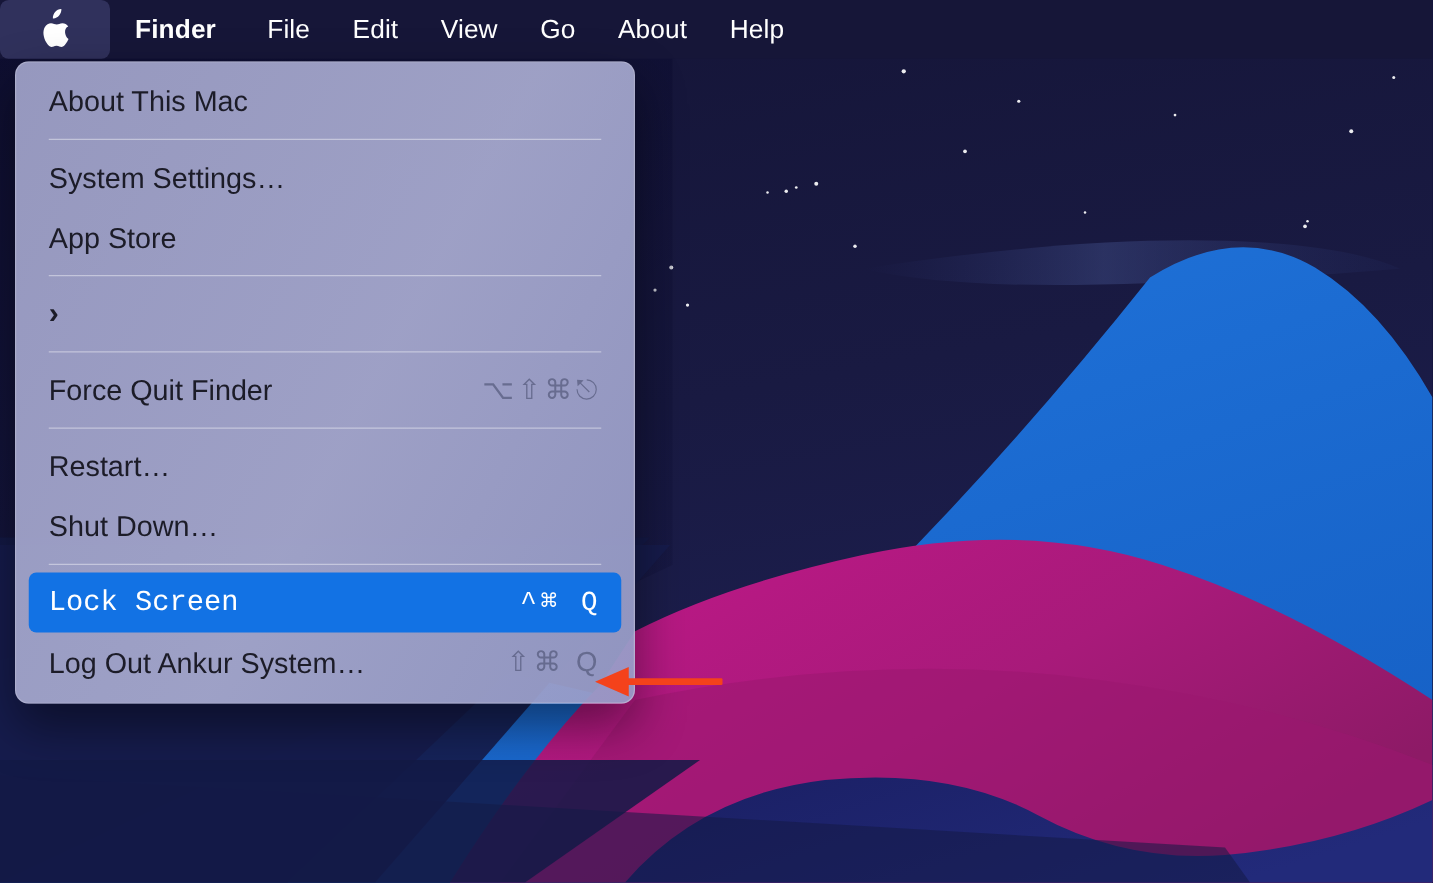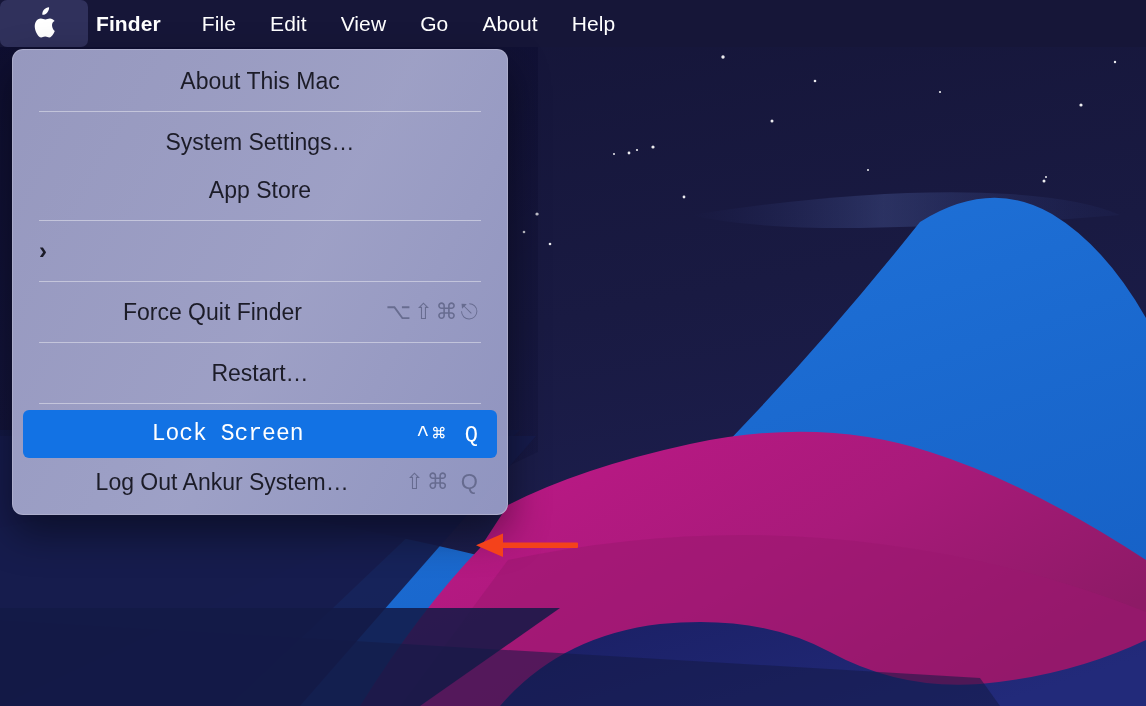--- a/index.html
+++ b/index.html
@@ -30,21 +30,21 @@
   .apple-btn svg { display:block; }
   .mb-item {
     color:#ffffff;
     font-size:21px;
     padding:0 17px;
     height:47px;
     display:flex; align-items:center;
     white-space:nowrap;
     letter-spacing:0.1px;
   }
-  .mb-item.bold { font-weight:bold; padding-left:8px; padding-right:24px; }
+  .mb-item.bold { font-weight:bold; padding-left:20px; padding-right:24px; }
 
   
   .menu {
     position:absolute;
     left:12px; top:49px;
     width:496px;
     background:rgba(160,162,200,0.93);
     border:1px solid rgba(255,255,255,0.22);
     border-radius:11px;
     padding:7px 0 8px 0;
@@ -60,21 +60,20 @@
   .menu-row {
     position:relative;
     height:48px;
     display:flex; align-items:center;
     padding:0 16px;
     margin:0 10px;
     border-radius:6px;
     color:#1c1c28;
     font-size:23px;
     white-space:nowrap;
-    text-align:center;
   }
   .menu-row .label { flex:1 1 auto; }
   .menu-row .shortcut {
     flex:0 0 auto;
     color:#565b7d;
     font-size:22px;
     letter-spacing:3px;
     opacity:0.72;
   }
   .menu-row .chev {
@@ -229,20 +228,23 @@
     <div class="menu-row">
       <span class="label">Force Quit Finder</span>
       <span class="shortcut">⌥⇧⌘⎋</span>
     </div>
 
     <div class="separator"></div>
 
     <div class="menu-row">
       <span class="label">Restart…</span>
     </div>
+    <div class="menu-row">
+      <span class="label">Shut Down…</span>
+    </div>
 
     <div class="separator"></div>
 
     <div class="menu-row selected">
       <span class="label">Lock Screen</span>
       <span class="shortcut">^⌘ Q</span>
     </div>
     <div class="menu-row">
       <span class="label">Log Out Ankur System…</span>
       <span class="shortcut">⇧⌘ Q</span>

